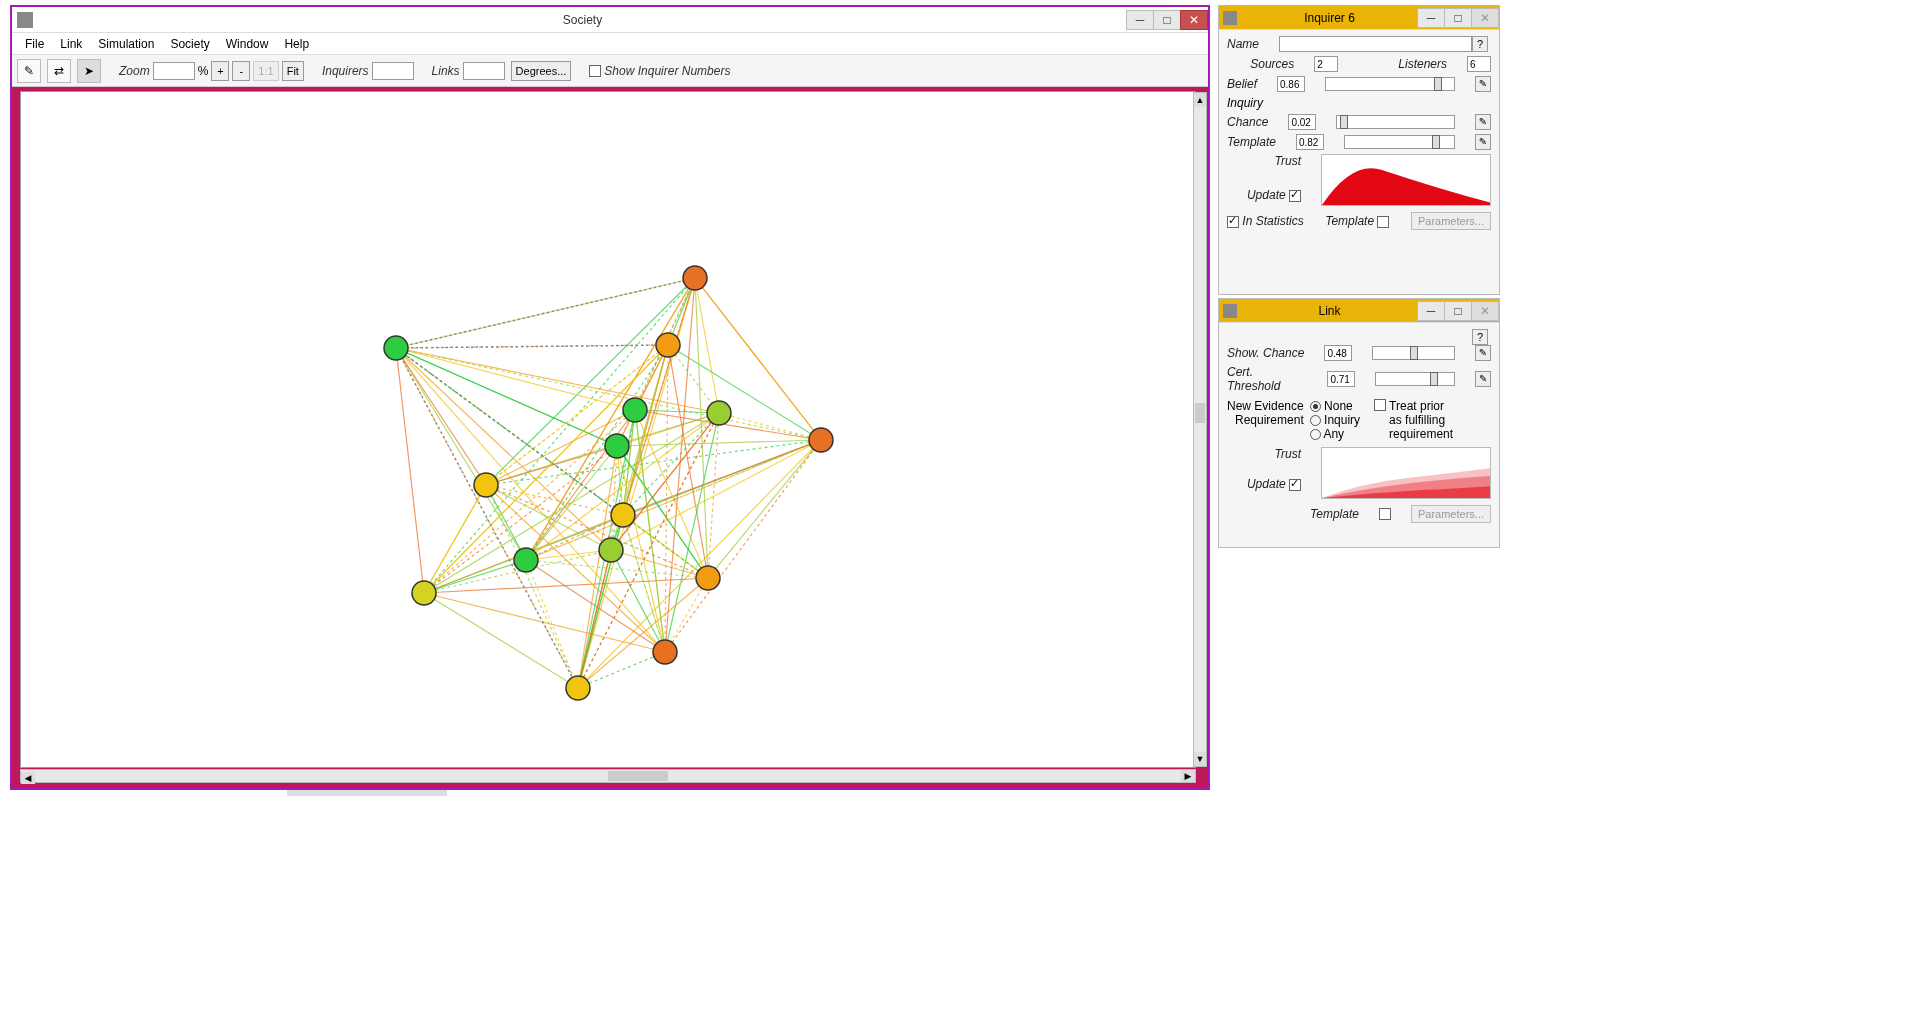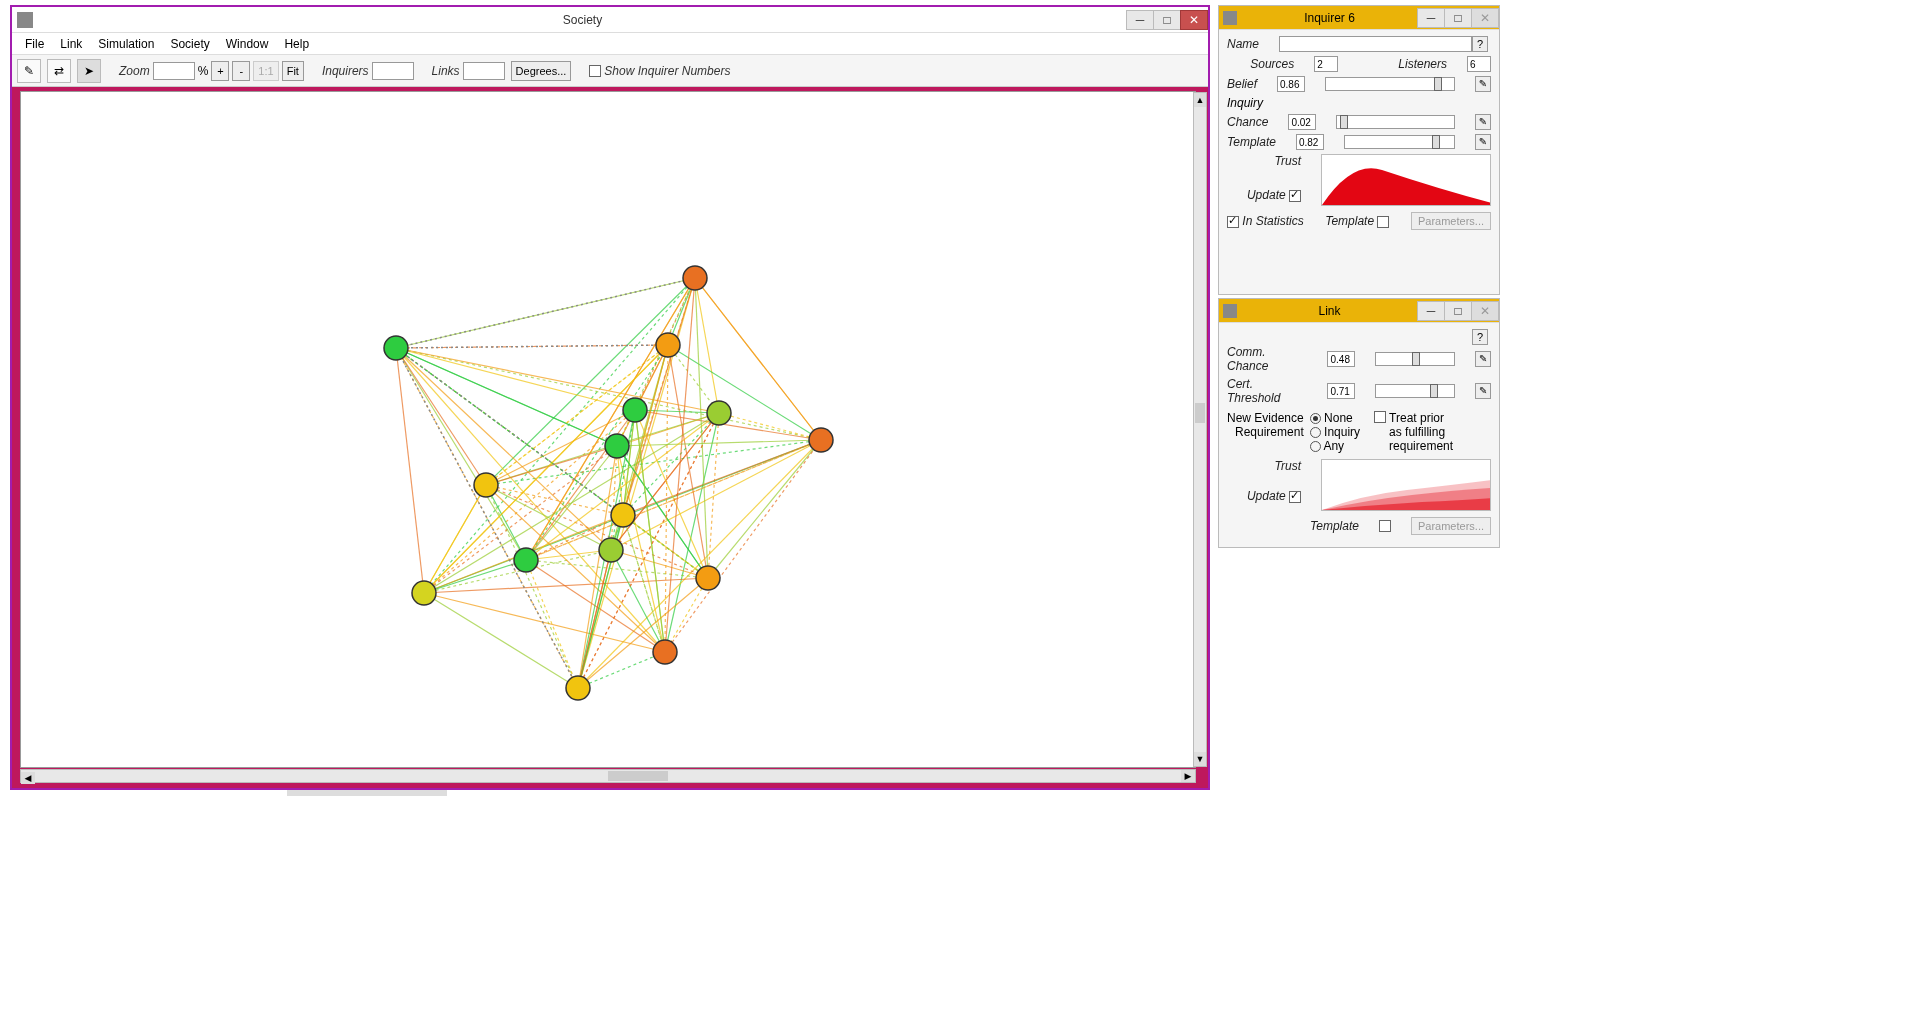--- a/index.html
+++ b/index.html
@@ -359,21 +359,21 @@
     <div class="ic"></div>
     <div class="t">Link</div>
     <div class="win-btn min">─</div>
     <div class="win-btn max">□</div>
     <div class="win-btn" style="background:#ddd;color:#999">✕</div>
   </div>
   <div class="insp-body">
     <div style="float:right" class="help">?</div>
     <div style="clear:both"></div>
     <div class="field-row">
-      <span class="lbl">Comm. Chance</span>
+      <span class="lbl">Show. Chance</span>
       <input class="txt" style="width: 28px;" value="0.48">
       <div class="slider">
           <div class="knob" style="left:46%"></div>
         </div>
       <div class="sm-btn">✎</div>
     </div>
     <div class="field-row">
       <span class="lbl">Cert. Threshold</span>
       <input class="txt" style="width: 28px;" value="0.71">
       <div class="slider">

